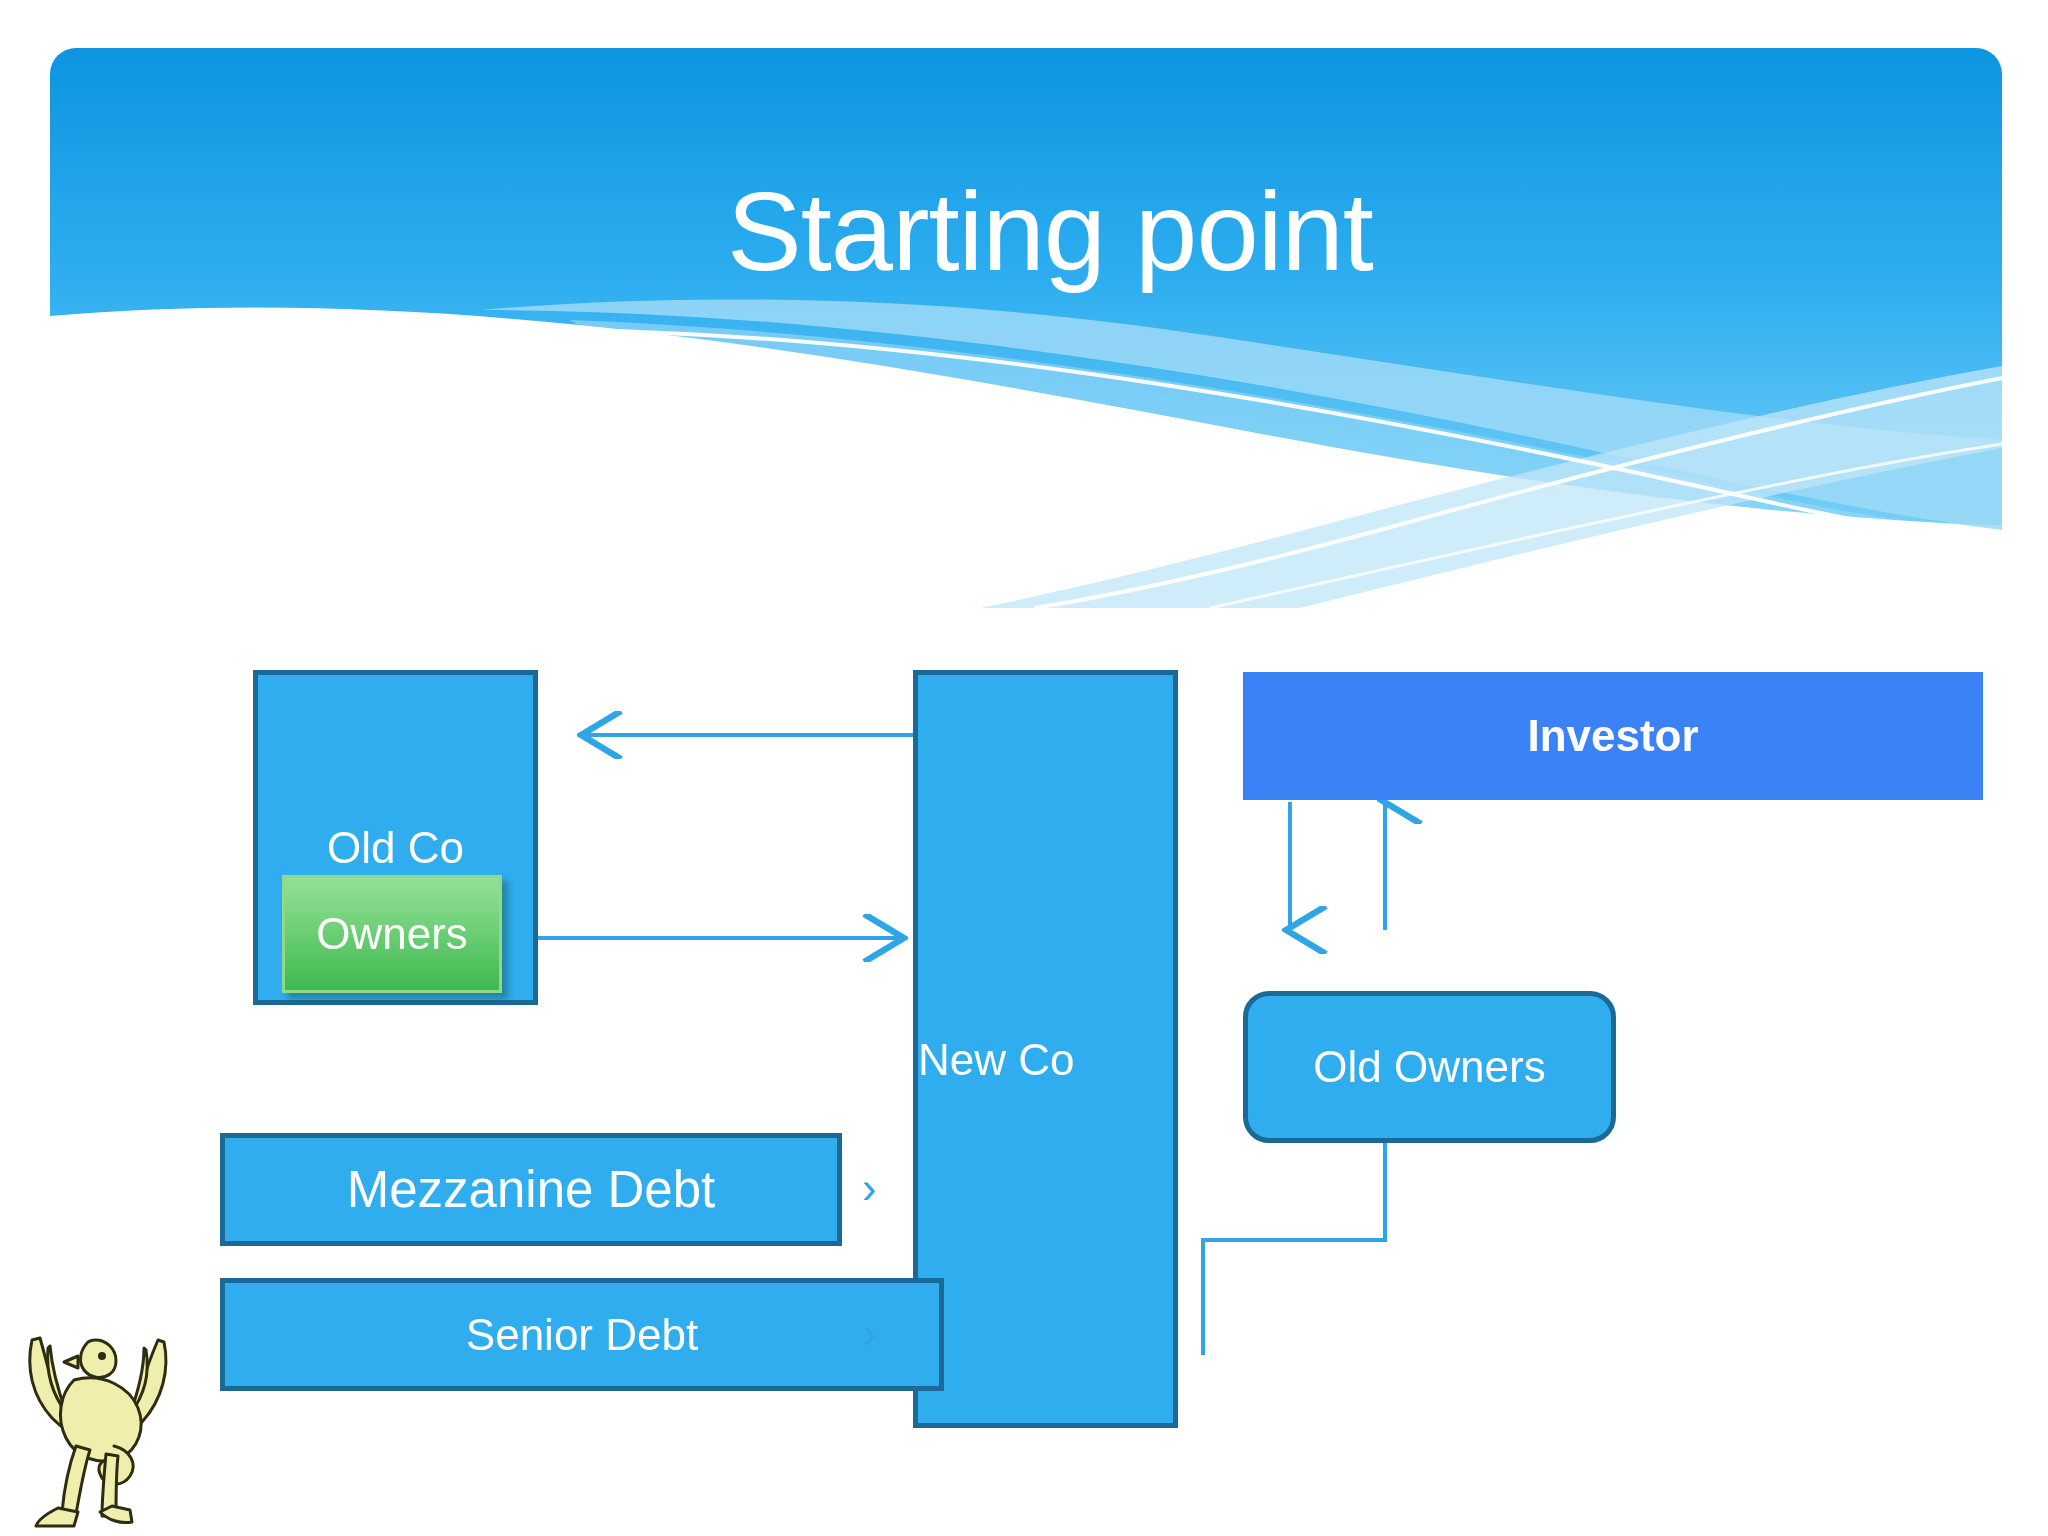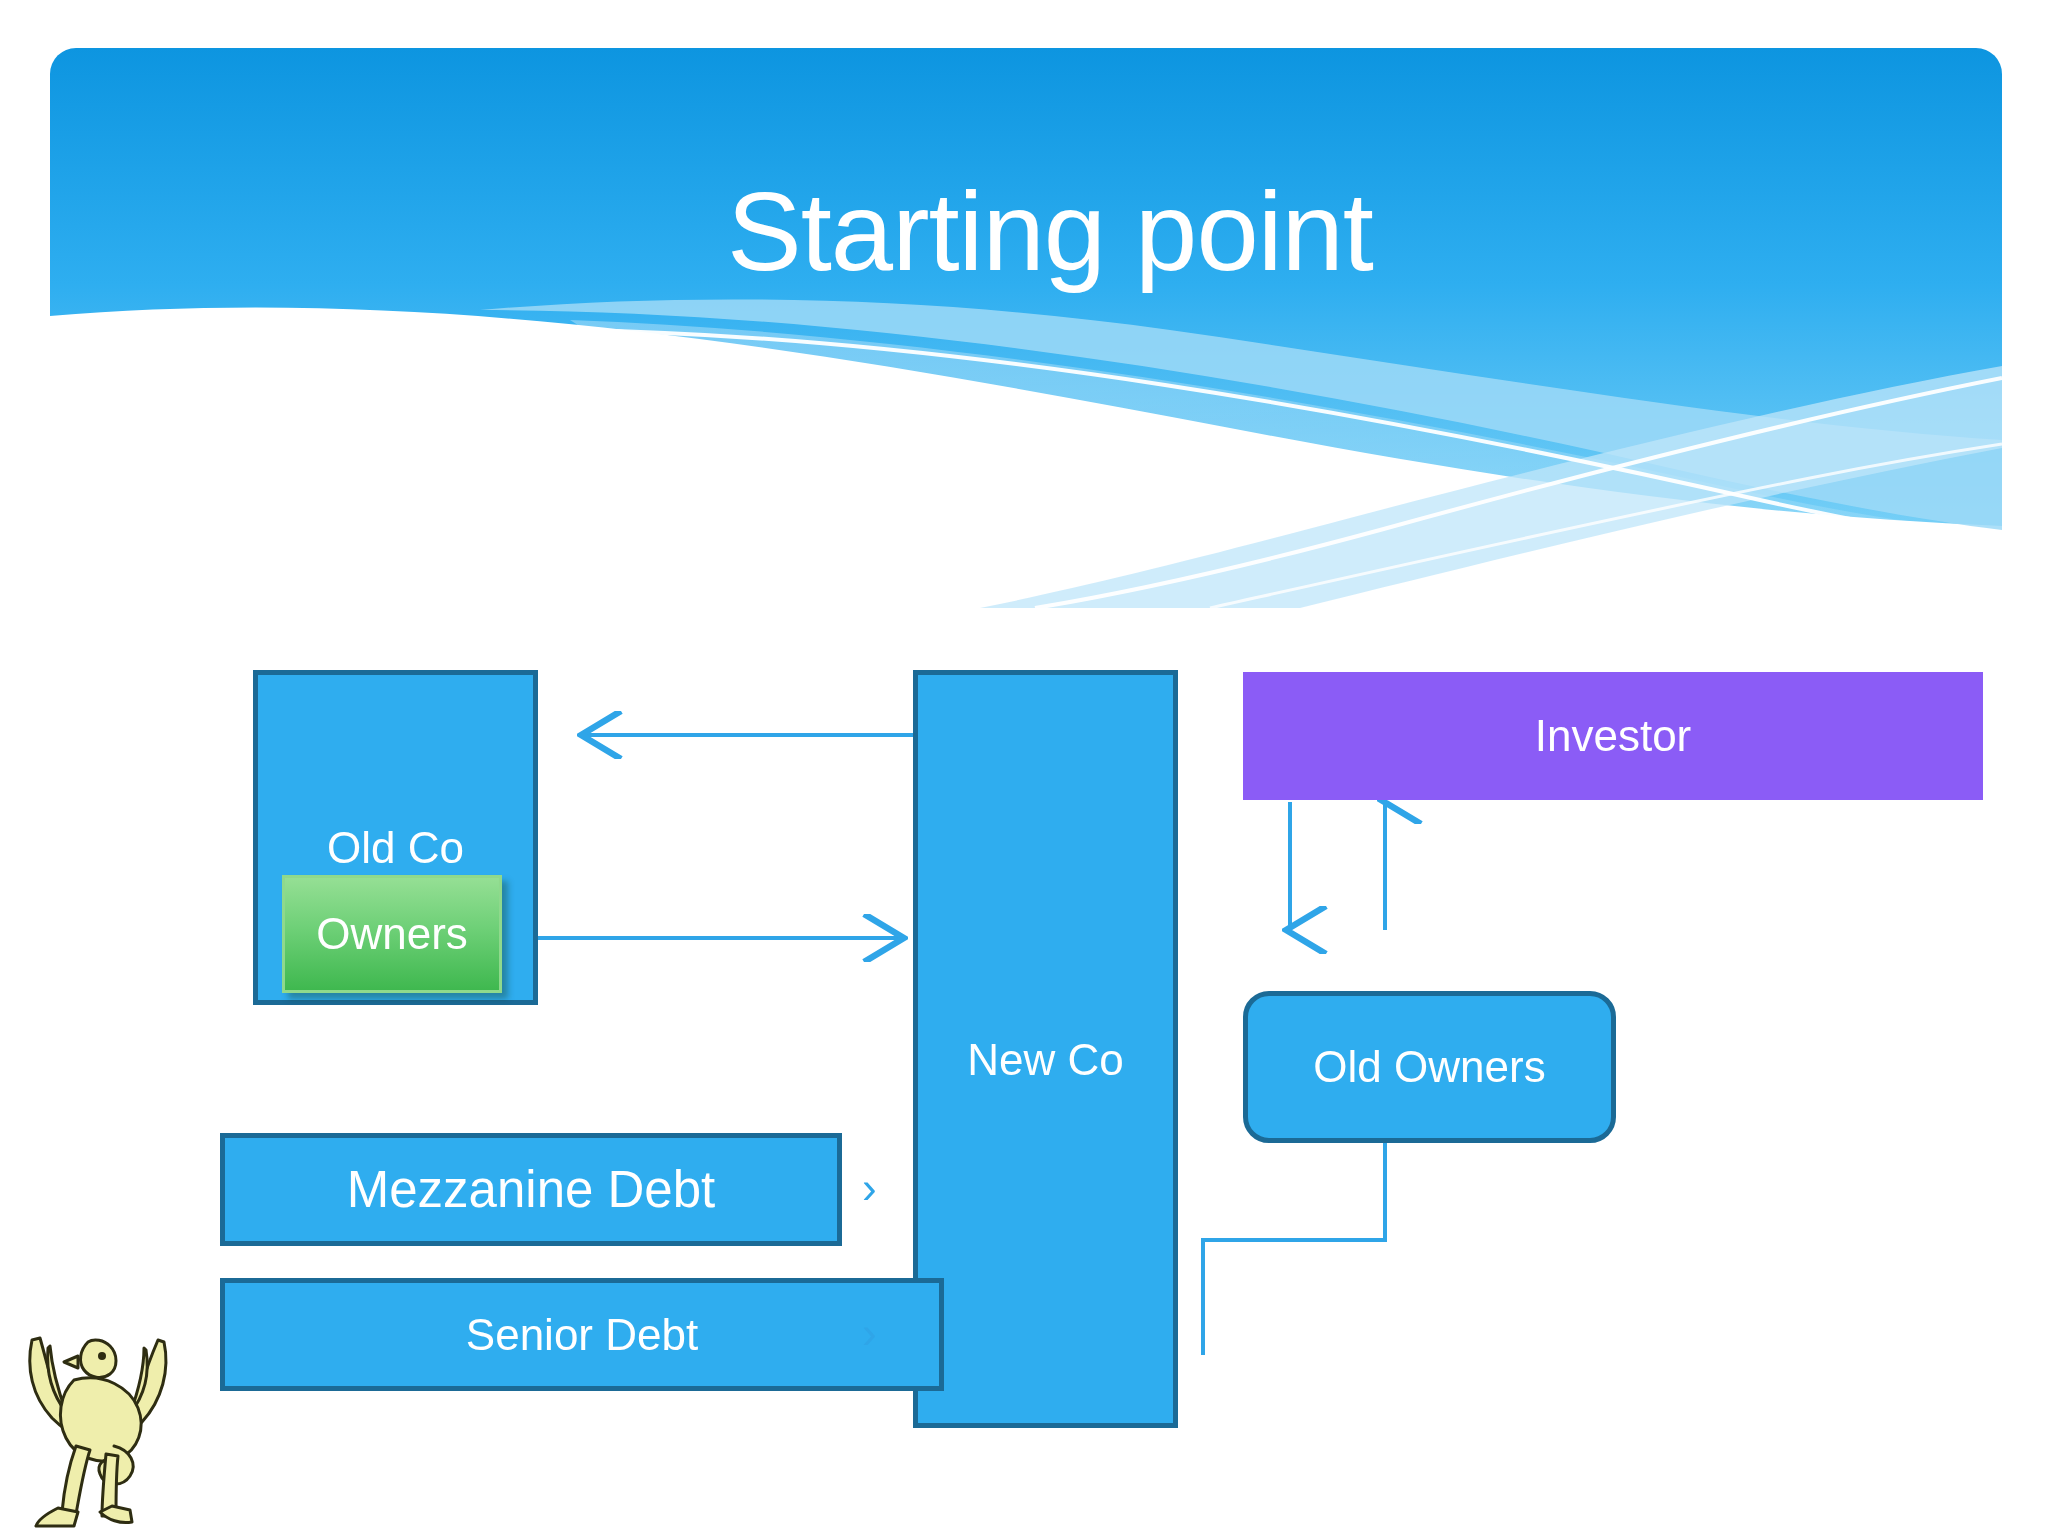--- a/index.html
+++ b/index.html
@@ -55,22 +55,23 @@
     justify-content: center;
     color: #ffffff;
     font-family: "Liberation Sans", sans-serif;
     font-weight: 400;
   }
   .box-blue {
     background: #2fadef;
     border: 5px solid #1b6a96;
   }
   .box-orange {
-    background: #8b5cf6;
+    background: #3b82f6;
     border: none;
+    font-weight: bold;
   }
 
   #box-oldco {
     left: 253px; top: 670px;
     width: 285px; height: 335px;
     align-items: flex-end;
     justify-content: center;
     padding-bottom: 17px;
   }
   #box-oldco .label {
@@ -93,21 +94,21 @@
     box-shadow: 6px 6px 6px rgba(20,60,30,0.35);
   }
 
   #box-newco {
     left: 913px; top: 670px;
     width: 265px; height: 758px;
   }
   #box-newco .label {
     position: absolute;
     top: 360px; left: 0; right: 0;
-    text-align: center;
+    text-align: left;
     font-size: 44px;
   }
 
   #box-investor {
     left: 1243px; top: 672px;
     width: 740px; height: 128px;
     font-size: 44px;
   }
 
   #box-oldowners {

